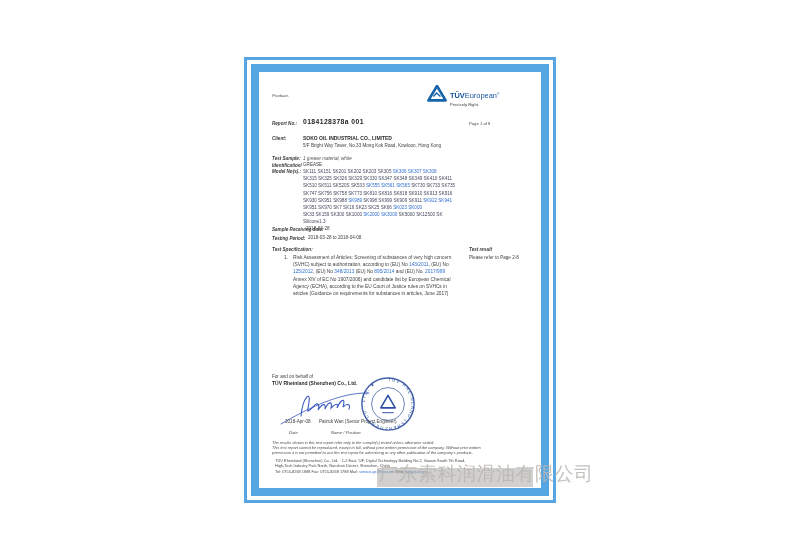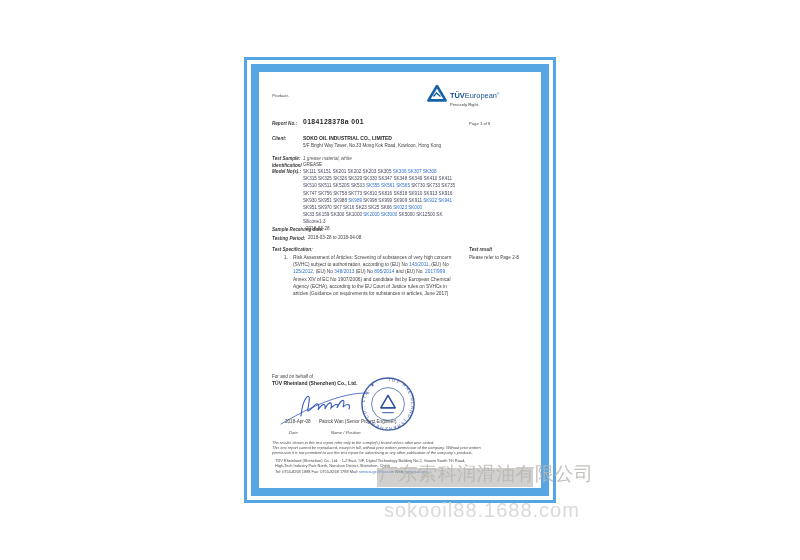--- a/index.html
+++ b/index.html
@@ -137,15 +137,14 @@
         <div class="abs footerline" style="left:16px;top:397px;">
             <div><span>Tel: 0755-8268 1888   Fax: 0755-8268 1788   Mail: </span><span class="blue">service-gc@tuv.com</span><span>   Web: </span><span class="blue">www.tuv.com</span></div>
           </div>
 
       </div>
     </div>
   </div>
 
   <div class="wm-band"></div>
   <div class="wm-cn">广东索科润滑油有限公司</div>
-  <div class="wm-url">sokooil88.1688.com</div>
 
 </div>
 
 </body></html>

